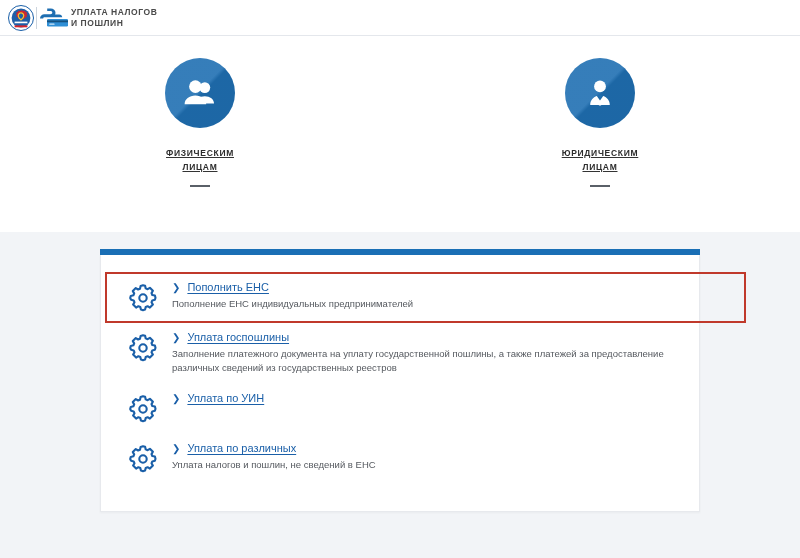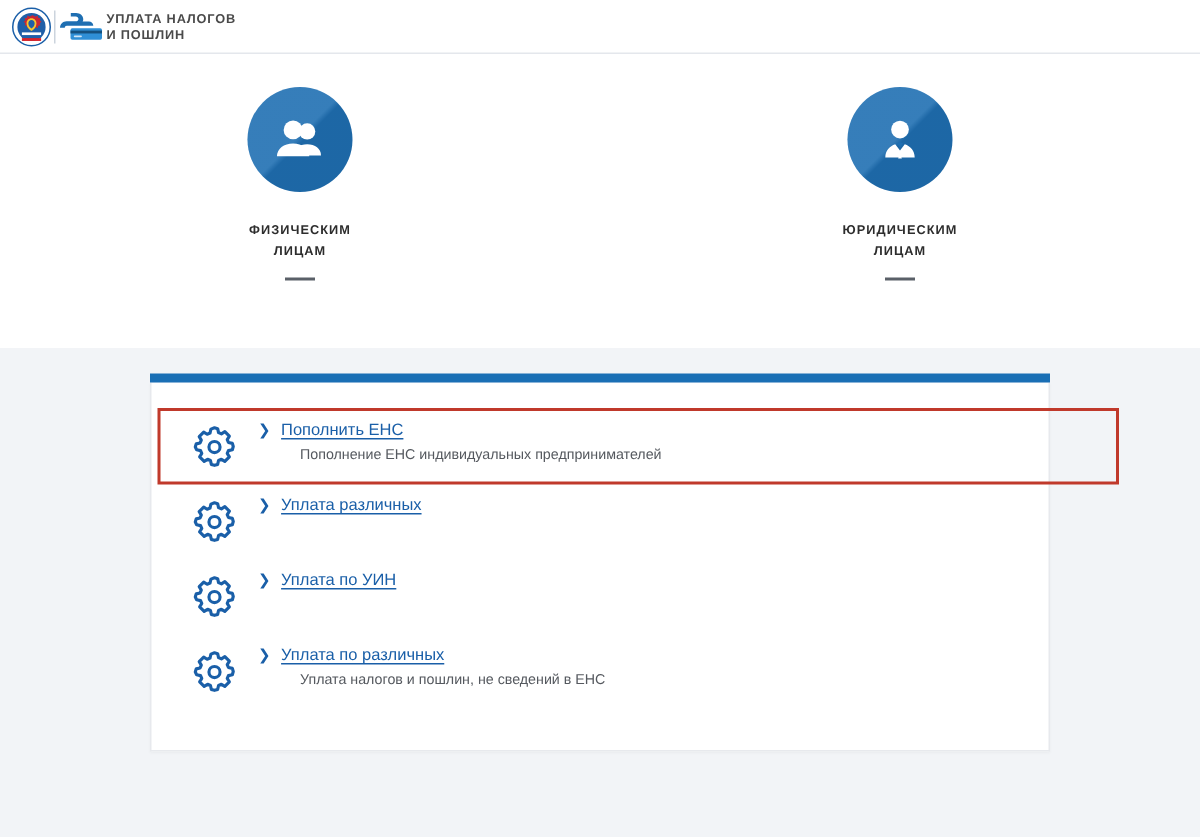--- a/index.html
+++ b/index.html
@@ -77,20 +77,21 @@
   
   .hero {
     background: #ffffff;
     height: 196px;
     position: relative;
   }
 
   .hero-inner {
     display: flex;
     height: 100%;
+    text-decoration: underline;
   }
 
   .audience-card {
     flex: 1 1 0;
     display: flex;
     flex-direction: column;
     align-items: center;
     padding-top: 22px;
     position: relative;
     background: transparent;
@@ -230,21 +231,20 @@
     white-space: nowrap;
     text-align: right;
   }
 
   .service-desc {
     margin-top: 4px;
     font-size: 9.5px;
     line-height: 14px;
     color: #55595f;
     max-width: 500px;
-    margin-left: 28px;
   }
 </style>
 </head>
 <body>
 
 <header class="site-header">
   <div class="brand">
 
     <span class="emblem">
       <svg width="22" height="22" viewBox="0 0 22 22" aria-hidden="true">
@@ -335,22 +335,23 @@
       <li class="service-item">
         <span class="gear">
           <svg width="30" height="30" viewBox="0 0 30 30" aria-hidden="true">
             <path d="M15 2.2l2.1.6.6 2.6 1.9.8 2.3-1.4 3 3-1.4 2.3.8 1.9 2.6.6.6 2.1-.6 2.1-2.6.6-.8 1.9 1.4 2.3-3 3-2.3-1.4-1.9.8-.6 2.6-2.1.6-2.1-.6-.6-2.6-1.9-.8-2.3 1.4-3-3 1.4-2.3-.8-1.9-2.6-.6L2.2 15l.6-2.1 2.6-.6.8-1.9-1.4-2.3 3-3 2.3 1.4 1.9-.8.6-2.6z" fill="none" stroke="#1a5fa8" stroke-width="2.1" stroke-linejoin="round"></path>
             <circle cx="15" cy="15" r="3.7" fill="none" stroke="#1a5fa8" stroke-width="2.1"></circle>
           </svg>
         </span>
         <div class="service-text">
           <div class="service-link-row">
             <span class="chevron">❯</span>
-            <a class="service-link">Уплата различных</a>
+            <a class="service-link">Уплата госпошлины</a>
           </div>
+          <div class="service-desc">Заполнение платежного документа на уплату государственной пошлины, а также платежей за предоставление различных сведений из государственных реестров</div>
         </div>
       </li>
 
       <li class="service-item">
         <span class="gear">
           <svg width="30" height="30" viewBox="0 0 30 30" aria-hidden="true">
             <path d="M15 2.2l2.1.6.6 2.6 1.9.8 2.3-1.4 3 3-1.4 2.3.8 1.9 2.6.6.6 2.1-.6 2.1-2.6.6-.8 1.9 1.4 2.3-3 3-2.3-1.4-1.9.8-.6 2.6-2.1.6-2.1-.6-.6-2.6-1.9-.8-2.3 1.4-3-3 1.4-2.3-.8-1.9-2.6-.6L2.2 15l.6-2.1 2.6-.6.8-1.9-1.4-2.3 3-3 2.3 1.4 1.9-.8.6-2.6z" fill="none" stroke="#1a5fa8" stroke-width="2.1" stroke-linejoin="round"></path>
             <circle cx="15" cy="15" r="3.7" fill="none" stroke="#1a5fa8" stroke-width="2.1"></circle>
           </svg>
         </span>

